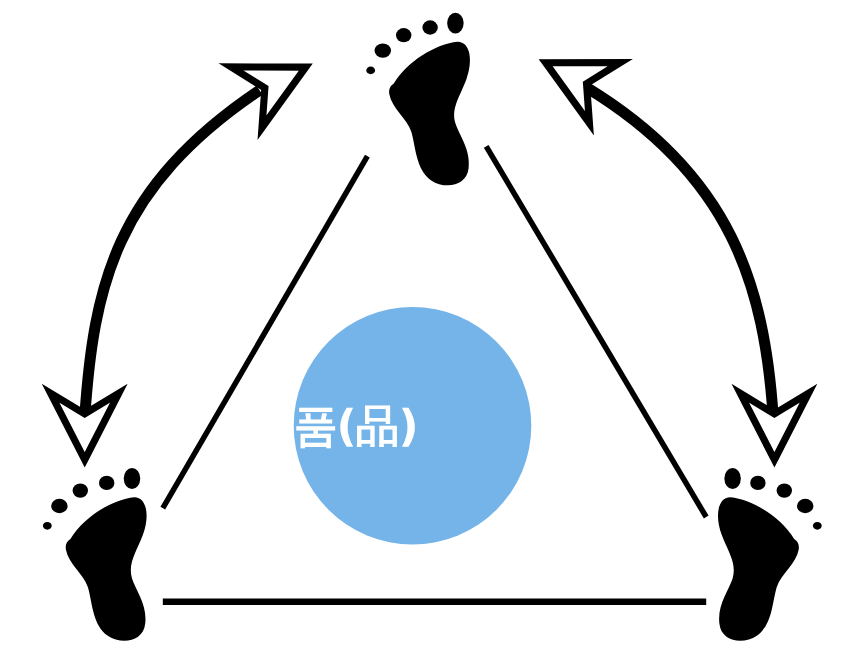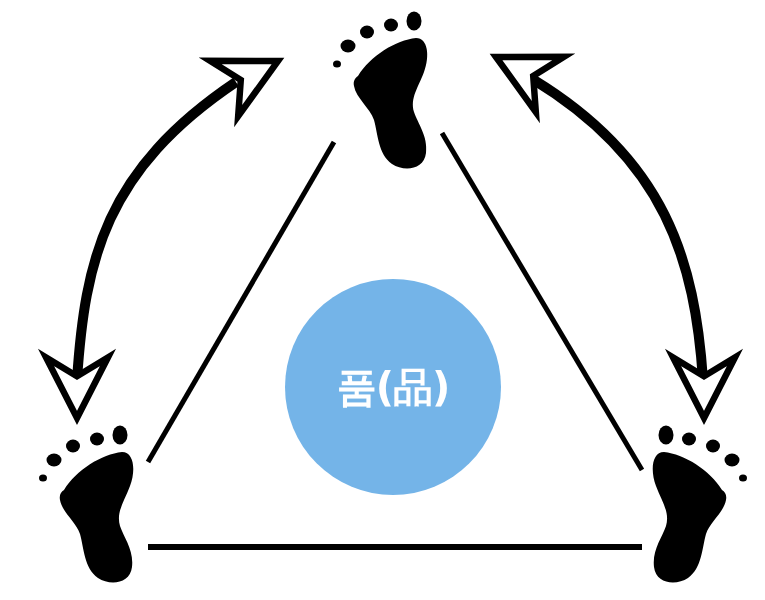--- a/index.html
+++ b/index.html
@@ -1,20 +1,20 @@
 <!DOCTYPE html>
 <html><head>
   <meta charset="utf-8">
   <style>
     html, body { margin: 0; padding: 0; background: #ffffff; }
     body { width: 765px; height: 600px; position: relative; overflow: hidden; font-family: "DejaVu Sans", sans-serif; }
     #canvas { position: absolute; left: 0; top: 0; width: 765px; height: 600px; }
     .center-circle {
-      position: absolute; left: 285px; top: 279px; width: 216px; height: 216px;
-      border-radius: 50%; display: flex; align-items: center; justify-content: center;
+      position: absolute; left: 267px; top: 279px; width: 216px; height: 216px;
+      border-radius: 50%; display: flex; align-items: center; 
     }
     .center-label {
       color: #ffffff; font-weight: bold; font-size: 40px; letter-spacing: -1px;
       font-family: "DejaVu Sans", sans-serif;
     }
   </style>
 </head>
 <body>
 
 <svg id="canvas" viewBox="0 0 765 600" xmlns="http://www.w3.org/2000/svg">

